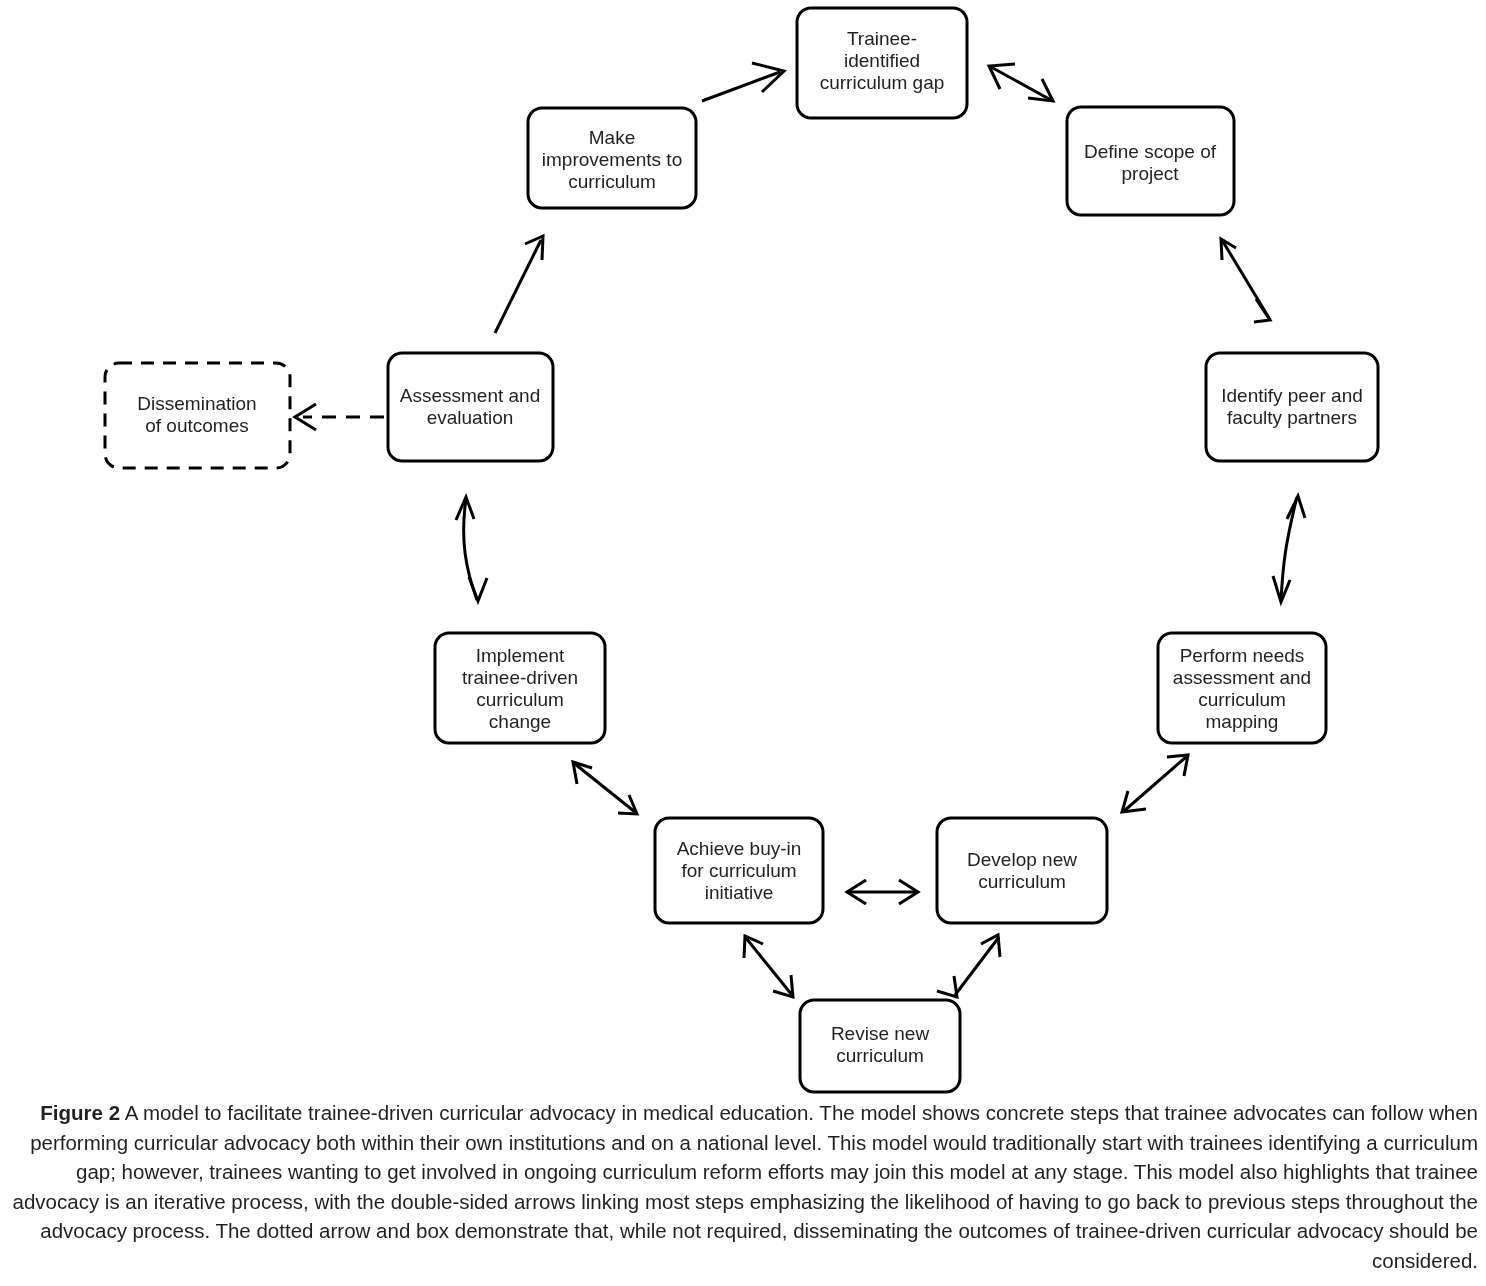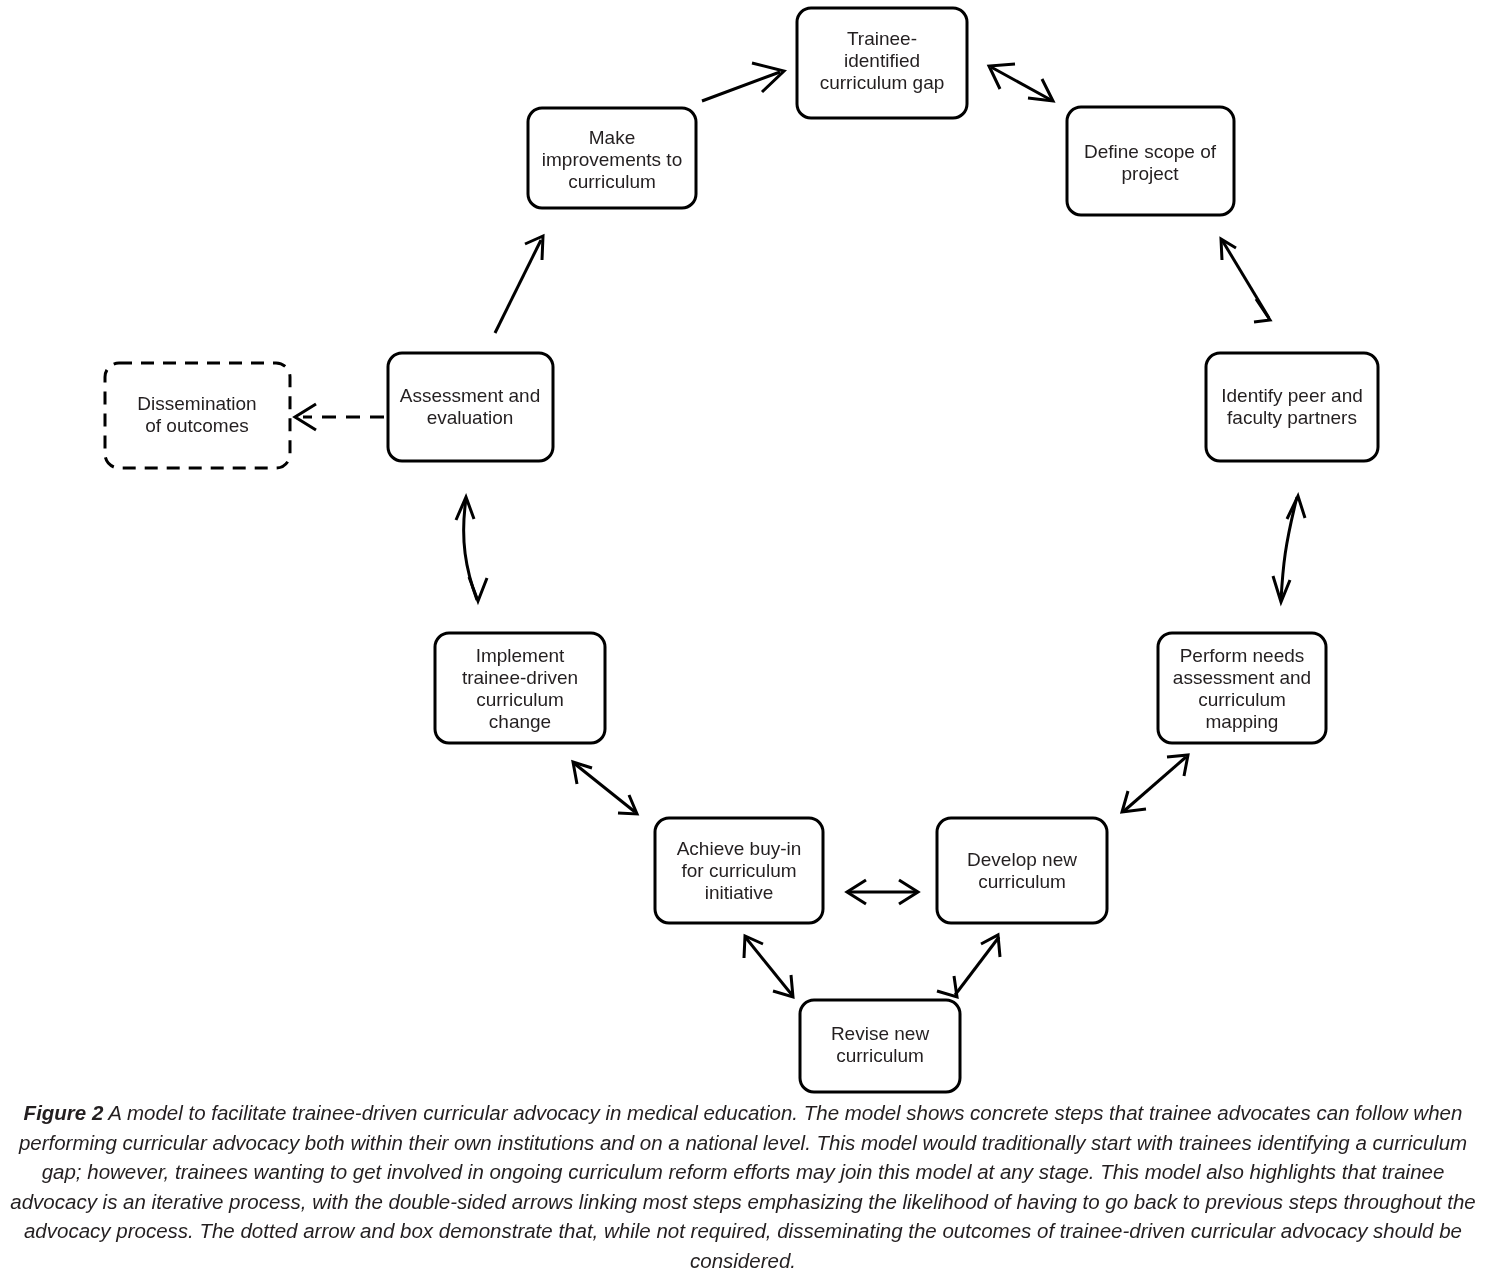--- a/index.html
+++ b/index.html
@@ -61,22 +61,21 @@
   }
   #caption {
     position: absolute;
     left: 8px;
     top: 1098px;
     width: 1470px;
     font-family: "Liberation Sans", sans-serif;
     font-size: 20.5px;
     line-height: 29.5px;
     color: #231f20;
-    text-align: center;
-    font-style: italic;
+    text-align: right;
   }
   #caption .caption-label {
     font-weight: bold;
   }
 </style>
 </head>
 <body>
 
 <div id="figure-root">
 

